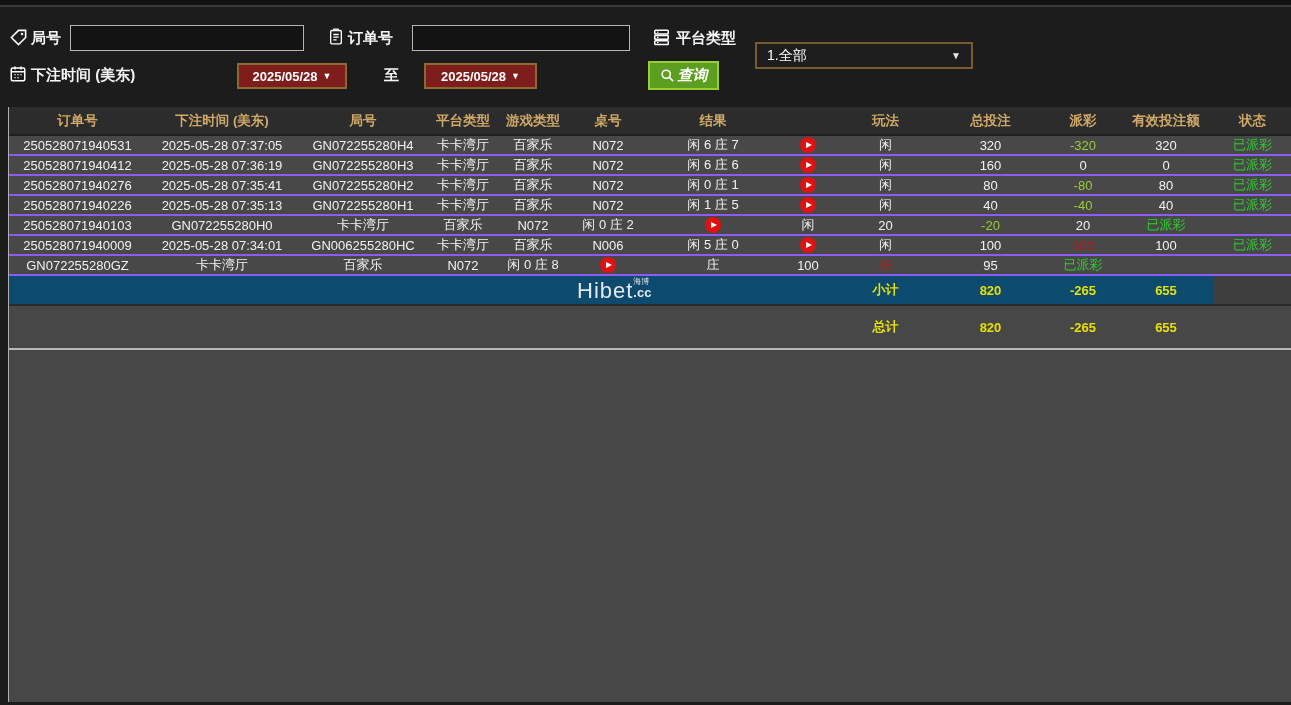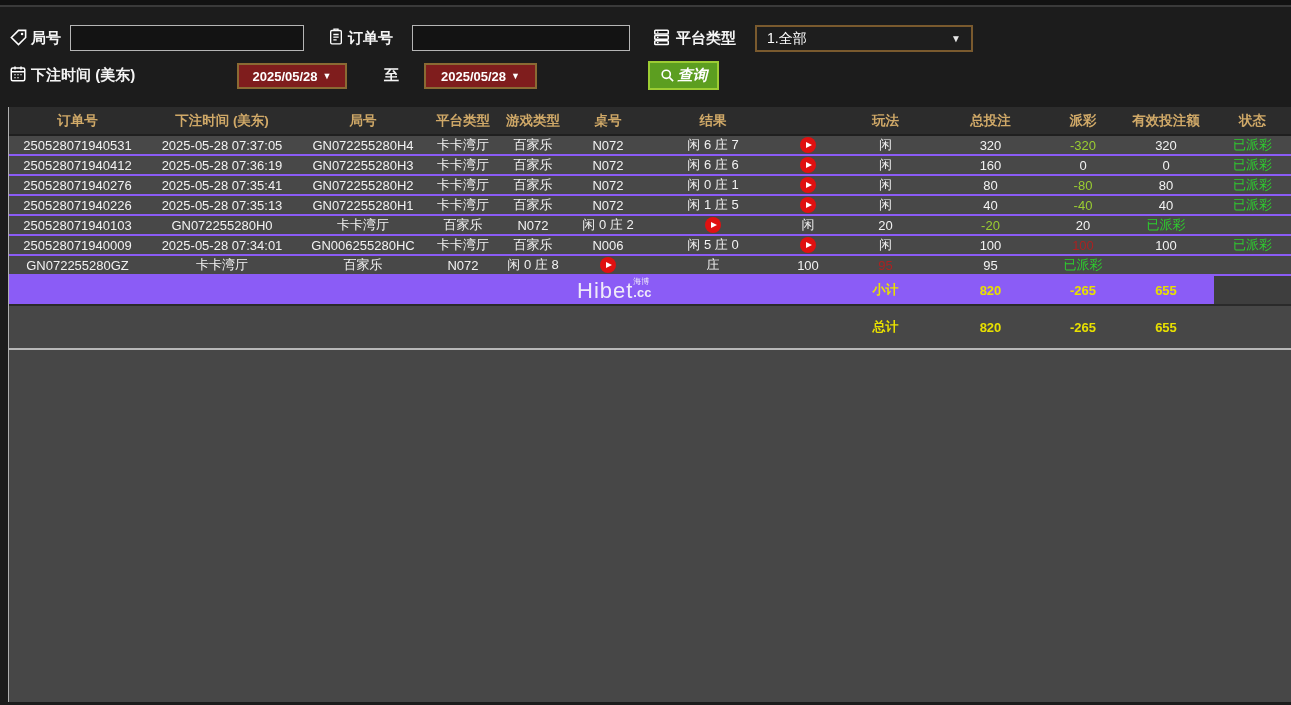--- a/index.html
+++ b/index.html
@@ -45,21 +45,21 @@
   .cell[data-color="lime"]  { color:#9acd32; }
   .cell[data-color="red"]   { color:#aa2222; }
   .cell[data-color="white"] { color:#f2f2f2; }
   .status-cell { color:#2ecc2e !important; }
   .playbtn { width:16px; height:16px; border-radius:50%; background:#e01111;
     display:flex; align-items:center; justify-content:center; cursor:pointer; }
   .playbtn .tri { width:0; height:0; border-left:6px solid #fff;
     border-top:3.5px solid transparent; border-bottom:3.5px solid transparent; margin-left:2px; }
 
   .subrow { height:30px; border-bottom:2px solid #2a2a2a; position:relative; }
-  .subrow .cell { background:#8b5cf6; font-weight:bold; color:#e8e000; }
+  .subrow .cell { background:#0c4a6e; font-weight:bold; color:#e8e000; }
   .subrow .cell.dark { background:#3e3e3e; }
   .totrow { height:44px; background:#474747; border-bottom:2px solid #b8b8b8; }
   .totrow .cell { font-weight:bold; color:#e8e000; }
 
   .watermark { position:absolute; left:568px; top:2px; display:flex; align-items:flex-start;
     color:rgba(250,250,250,0.9); pointer-events:none; }
   .wm-main { font-size:22px; font-weight:normal; letter-spacing:1px; }
   .wm-stack { display:flex; flex-direction:column; align-items:flex-start; line-height:1; margin-top:0; }
   .wm-cn { font-size:8px; }
   .wm-cc { font-size:13px; font-weight:bold; }
@@ -90,21 +90,21 @@
 
 <span class="ficon" style="left:652px; top:28px;">
   <svg width="19" height="18" viewBox="0 0 24 24" fill="none" stroke="#fff" stroke-width="2">
       <rect x="3" y="3" width="18" height="5" rx="1"></rect>
       <rect x="3" y="10" width="18" height="5" rx="1"></rect>
       <rect x="3" y="17" width="18" height="5" rx="1"></rect>
       <path d="M6 5.5 h2 M6 12.5 h2 M6 19.5 h2" stroke-width="1.5"></path>
     </svg>
 </span>
 <span class="flabel" style="left:676px; top:29px;">平台类型</span>
-<div class="dropdown" style="left:755px; top:25px; width:218px;">
+<div class="dropdown" style="left:755px; top:42px; width:218px;">
   <span>1.全部</span>
   <span class="arrow">▼</span>
 </div>
 
 <span class="ficon" style="left:9px; top:65px;">
   <svg width="18" height="18" viewBox="0 0 24 24" fill="none" stroke="#fff" stroke-width="2">
       <rect x="3" y="4" width="18" height="17" rx="2"></rect>
       <path d="M8 2 V6 M16 2 V6 M3 9 H21"></path>
       <path d="M7 13 H9 M11 13 H13 M15 13 H17 M7 17 H9 M11 17 H13" stroke-width="1.5"></path>
     </svg>

